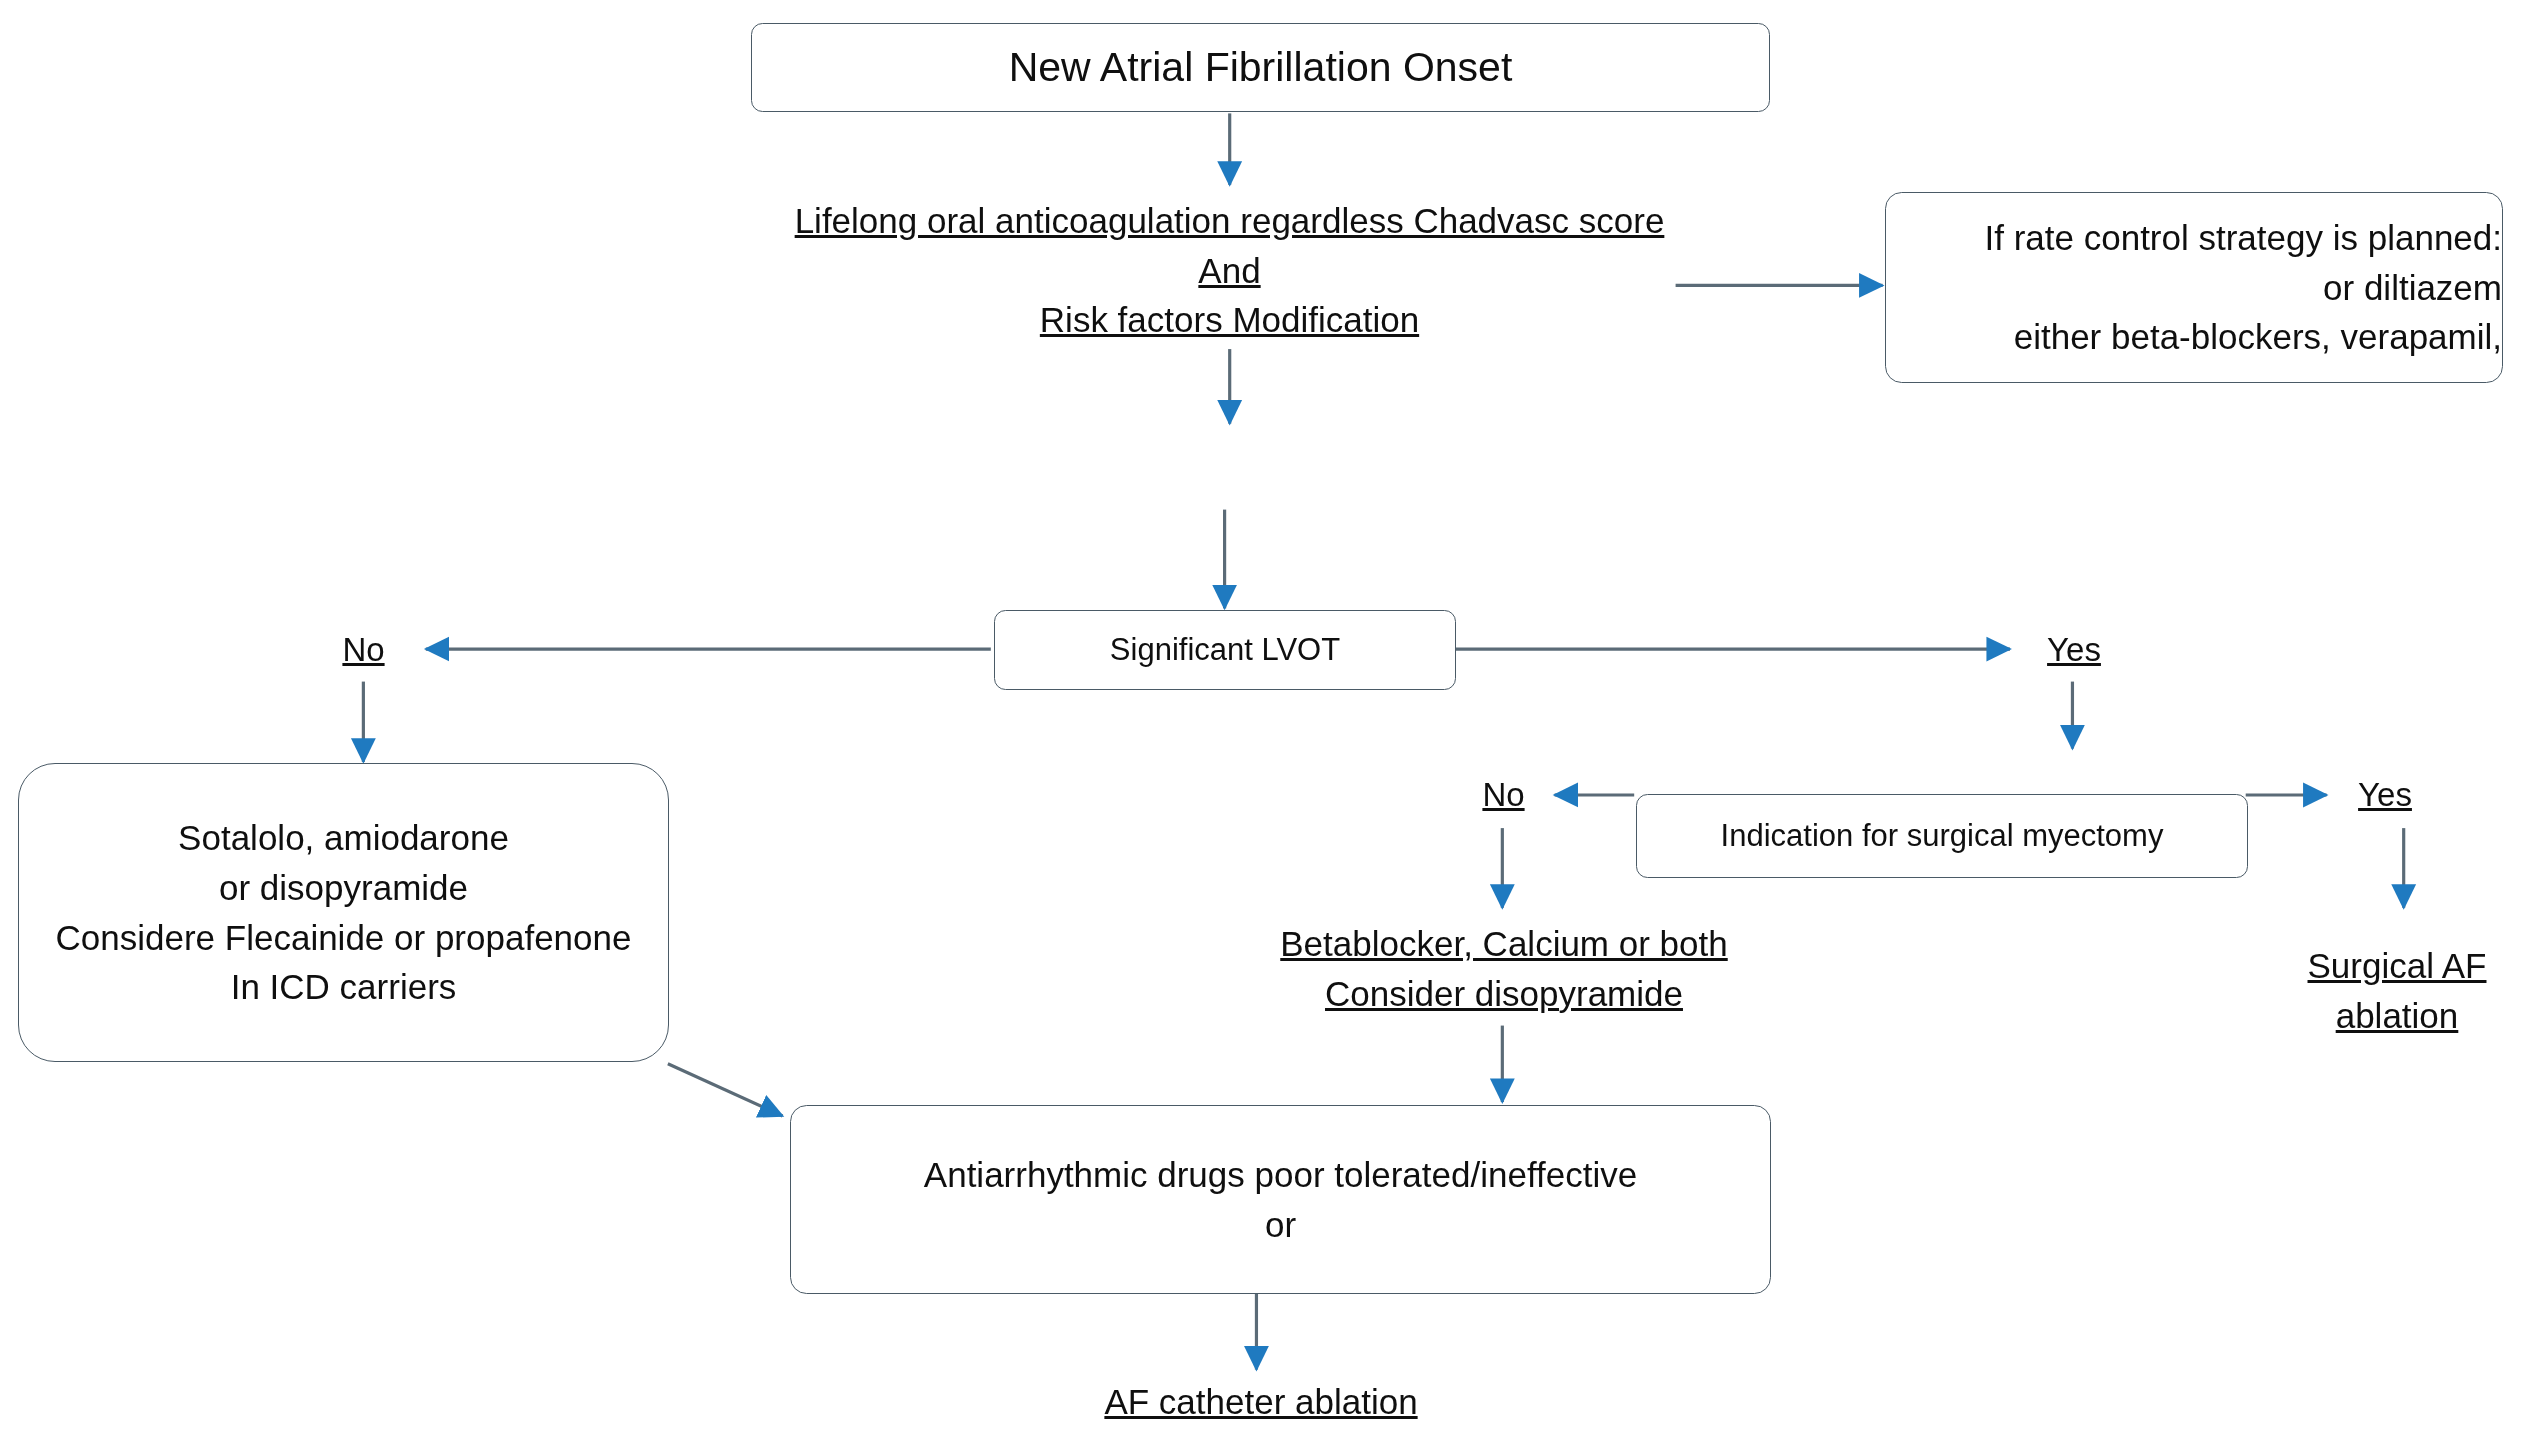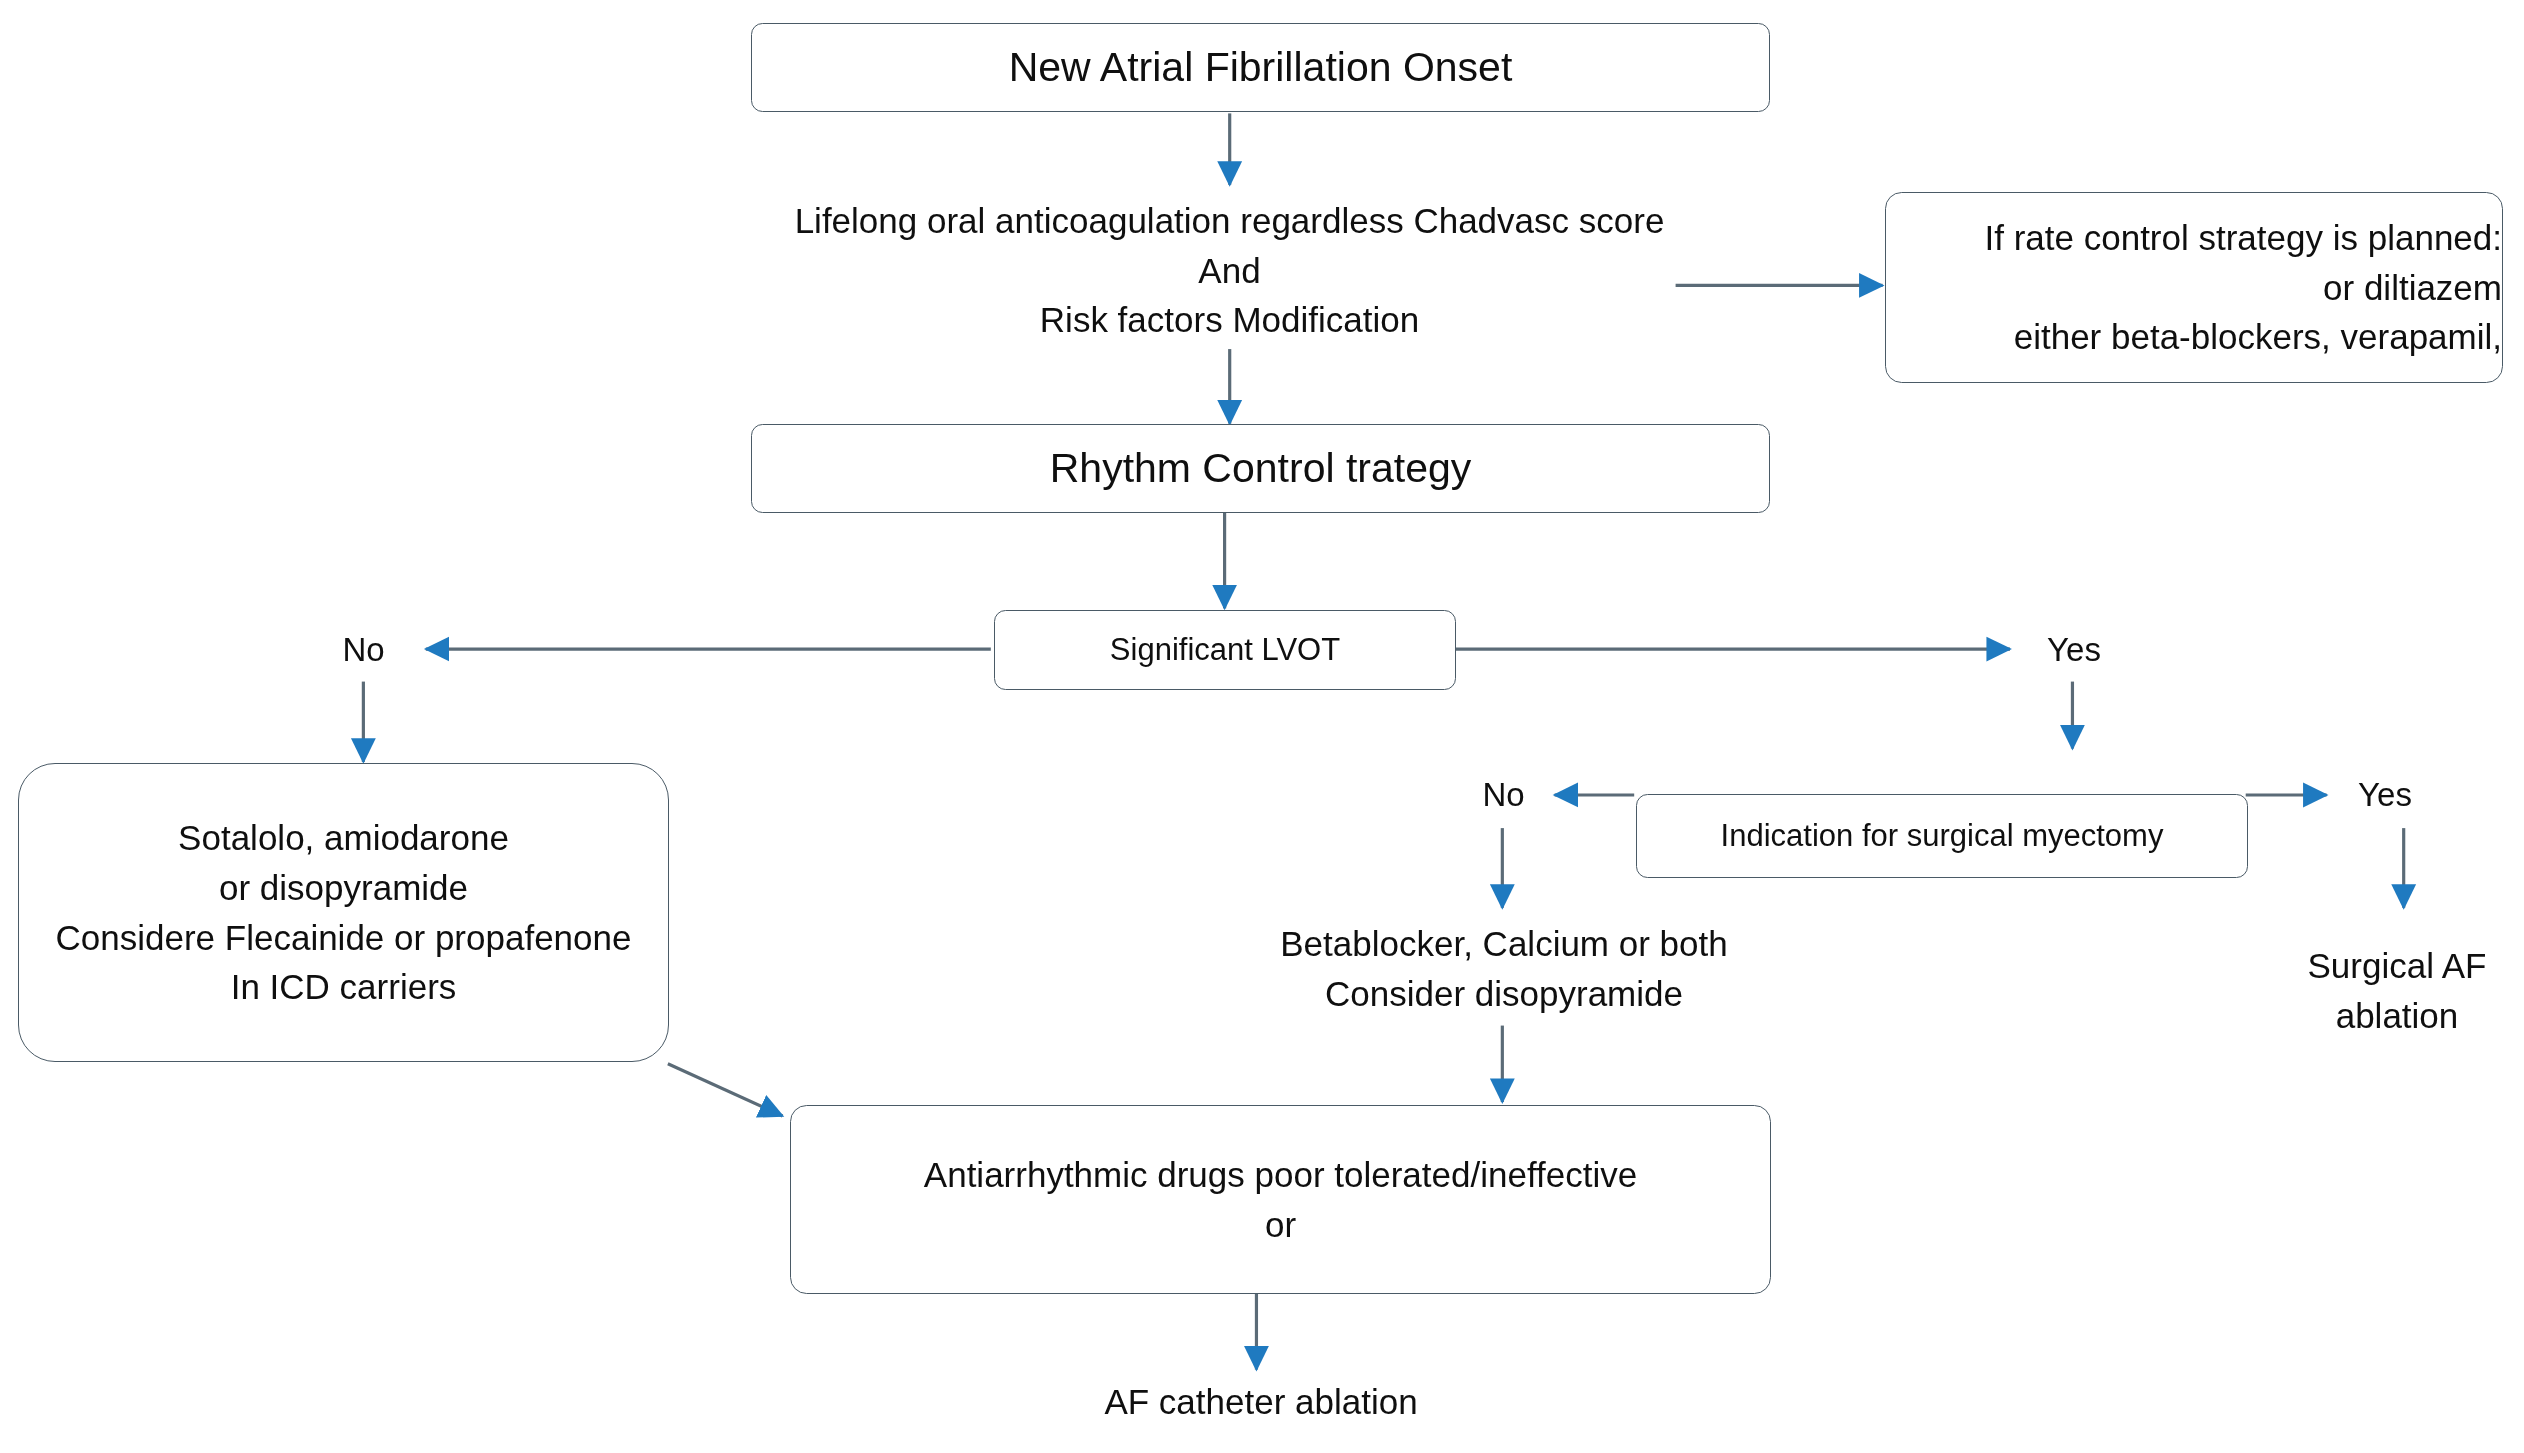--- a/index.html
+++ b/index.html
@@ -42,21 +42,21 @@
   }
   .r-small { border-radius: 11.5px; }
   .r-med   { border-radius: 16.6px; }
   .r-large { border-radius: 37px; }
 
   .t-title   { font-size: 41px; }
   .t-body    { font-size: 35px; }
   .t-small   { font-size: 31px; }
   .t-label   { font-size: 33px; }
 
-  .plain { background: transparent; border: none; }
+  .plain { background: transparent; border: none; text-decoration: underline; }
 
   .node .lines { width: 100%; }
   .node .lines .ln { display: block; }
   .gap { height: 0.9em; }
 </style>
 </head>
 <body>
 
 <div id="canvas">
 
@@ -113,23 +113,20 @@
   </div>
 
   <div class="node boxed r-med t-body" style="left:1885px; top:192px; width:618px; height:191px;text-align:right;">
     <span class="lines">
       <span class="ln">If rate control strategy is planned:</span>
       <span class="ln">or diltiazem</span>
       <span class="ln">either beta-blockers, verapamil,</span>
     </span>
   </div>
 
-  <div class="node boxed r-small t-title" style="left:751px; top:424px; width:1019px; height:89px;">
-    <span>Rhythm Control trategy</span>
-  </div>
 
   <div class="node boxed r-small t-small" style="left:994px; top:610px; width:462px; height:80px;">
     <span>Significant LVOT</span>
   </div>
 
   <div class="node plain t-label" style="left:319px; top:628px; width:89px; height:45px;">
     <span>No</span>
   </div>
 
   <div class="node plain t-label" style="left:2026px; top:628px; width:96px; height:45px;">

